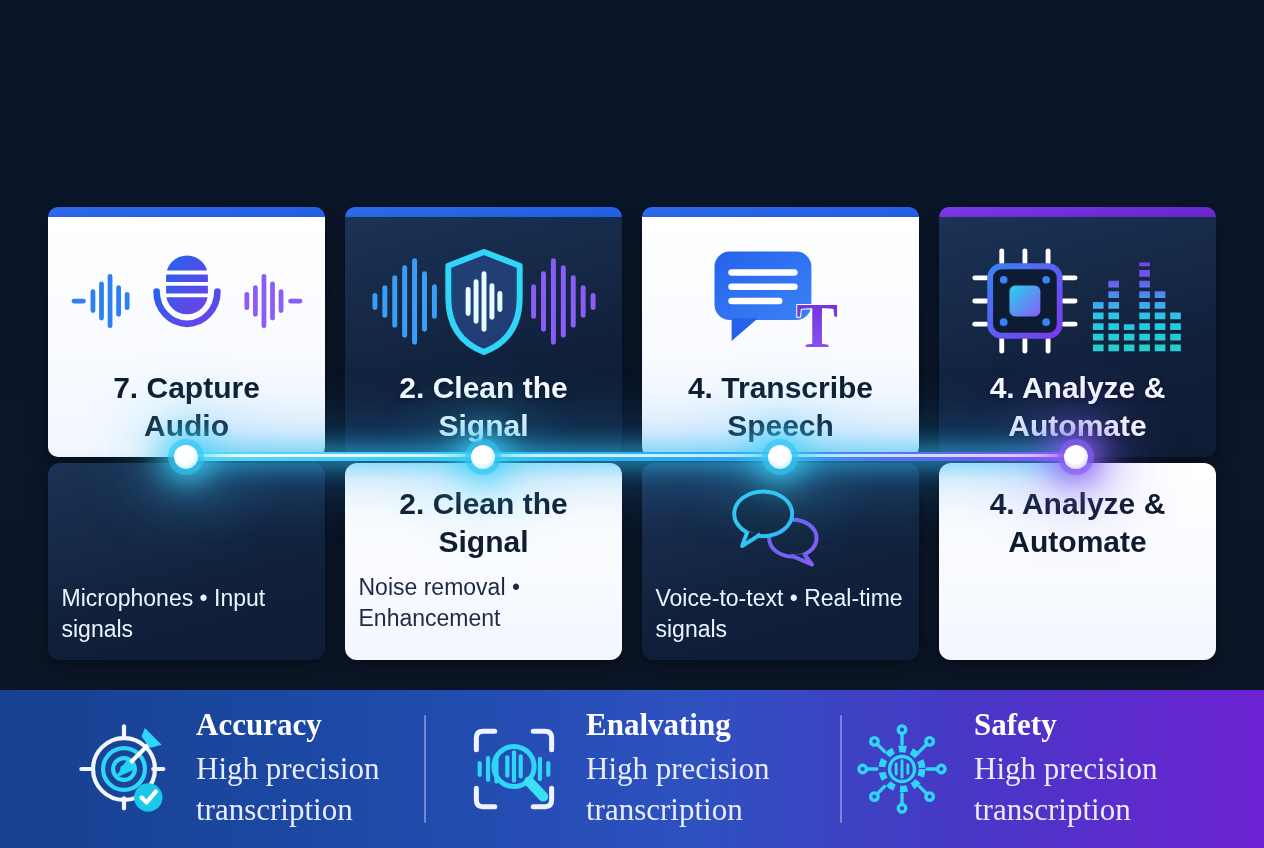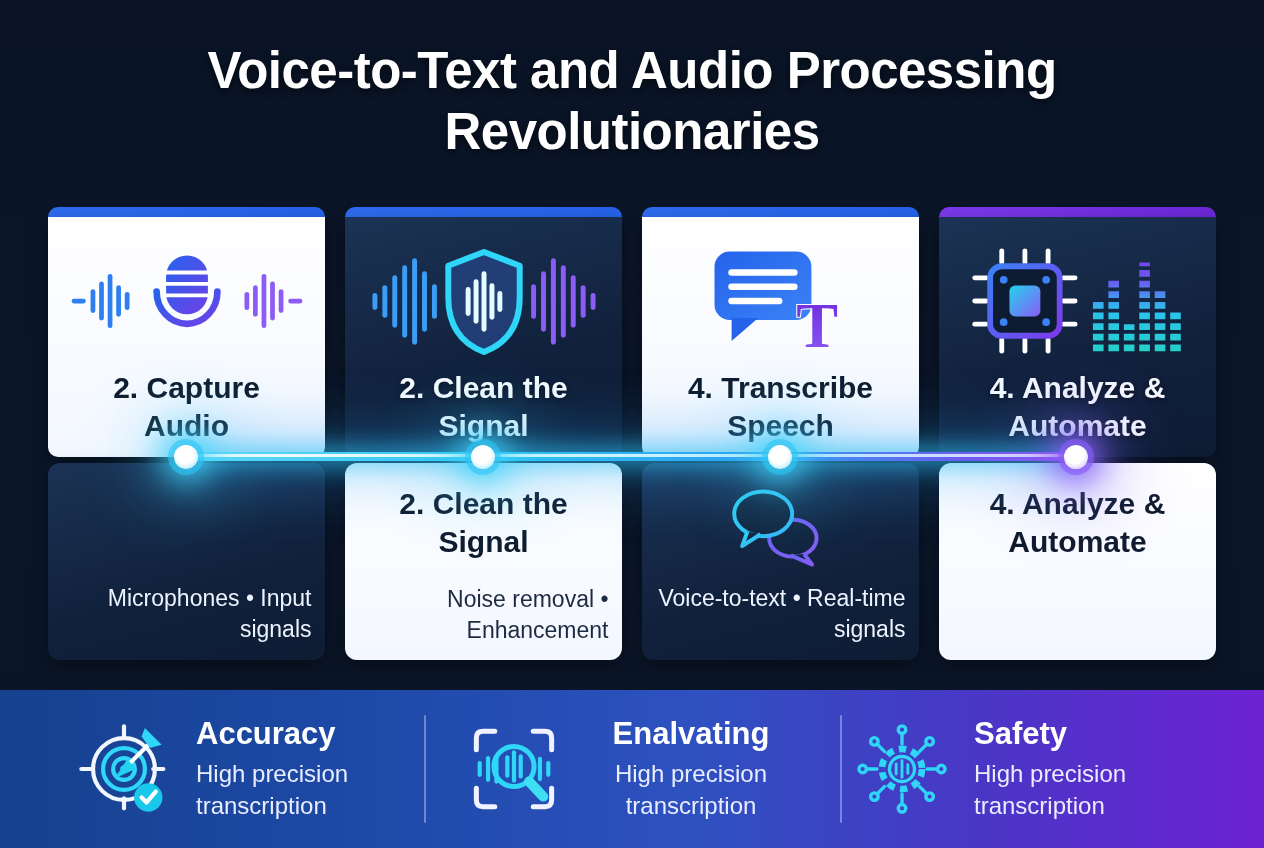--- a/index.html
+++ b/index.html
@@ -26,59 +26,58 @@
   .light{background:linear-gradient(180deg,#ffffff 0%,#f3f7ff 100%);
          box-shadow:0 6px 18px rgba(0,0,0,.35);}
   .dark{background:linear-gradient(165deg,#1b3355 0%,#11213c 60%,#0e1c34 100%);
         box-shadow:0 6px 18px rgba(0,0,0,.35);}
   .step-icon{height:124px;margin-top:22px;display:flex;align-items:center;justify-content:center;flex:none;}
   .step-title{font-size:30px;font-weight:800;text-align:center;line-height:1.25;
               margin-top:6px;width:215px;}
   .light .step-title,.light .detail-title{color:#0f1b2d;}
   .dark .step-title{color:#f7faff;text-shadow:0 2px 5px rgba(0,0,0,.45);}
   .detail-icon{height:84px;margin-top:22px;display:flex;align-items:center;justify-content:center;flex:none;}
-  .detail-caption{font-size:23px;line-height:1.35;text-align:right;margin-top:14px;width:250px;}
+  .detail-caption{font-size:23px;line-height:1.35;text-align:left;margin-top:14px;width:250px;}
   .dark .detail-caption{color:#eef4ff;}
   .light .detail-caption{color:#1c2a42;}
   .detail-title{font-size:30px;font-weight:800;text-align:center;line-height:1.25;
                 margin-top:22px;width:215px;}
-  .light .detail-caption.under-title{margin-top:24px;}
+  .light .detail-caption.under-title{margin-top:12px;}
   
   .timeline-line{
     position:absolute;left:186px;top:452px;width:891px;height:9px;border-radius:5px;
     background:linear-gradient(90deg,#62d9f8 0%,#2fc4f4 35%,#2f9ef0 65%,#6f5bf2 88%,#8b5cf6 100%);
     box-shadow:0 0 22px 4px rgba(47,196,244,.75),0 0 60px 18px rgba(47,160,244,.35);
   }
   .timeline-line::after{
     content:"";position:absolute;left:4px;right:4px;top:2px;height:3px;border-radius:2px;
     background:linear-gradient(90deg,rgba(255,255,255,.95),rgba(210,250,255,.85) 70%,rgba(233,222,255,.9));
   }
   .node{position:absolute;top:445px;width:24px;height:24px;border-radius:50%;
         background:radial-gradient(circle at 45% 40%,#ffffff 45%,#c8f2ff 70%,#56d4f8 100%);}
   .node.cyan{box-shadow:0 0 0 6px rgba(46,196,244,.6),0 0 28px 14px rgba(64,210,250,.75),0 0 70px 30px rgba(64,210,250,.32);}
   .node.purple{background:radial-gradient(circle at 45% 40%,#ffffff 45%,#e6dcff 70%,#a78bfa 100%);
         box-shadow:0 0 0 6px rgba(139,92,246,.65),0 0 28px 14px rgba(139,92,246,.8),0 0 70px 30px rgba(139,92,246,.38);}
   
   .footer{position:absolute;left:0;top:690px;width:1264px;height:158px;
-    background:linear-gradient(90deg,#16418f 0%,#1e4aa9 30%,#2e51c0 55%,#4a36c6 78%,#6d22d3 100%);}
+    background:linear-gradient(90deg,#16418f 0%,#1e4aa9 30%,#2e51c0 55%,#4a36c6 78%,#6d22d3 100%);font-family:Liberation Serif, serif;}
   .f-item{position:absolute;top:0;height:158px;display:flex;align-items:center;gap:26px;}
-  .f-item.i1{left:78px;} .f-item.i2{left:468px;text-align:center;} .f-item.i3{left:856px;}
+  .f-item.i1{left:78px;} .f-item.i2{left:468px;} .f-item.i3{left:856px;}
   .f-icon{width:92px;height:92px;flex:none;}
   .f-title{font-size:31px;font-weight:800;color:#ffffff;line-height:1.1;}
-  .f-sub{font-size:24px;color:#e9edff;width:210px;line-height:1.3;margin-top:7px;}
+  .f-sub{font-size:31px;color:#e9edff;width:210px;line-height:1.3;margin-top:7px;}
   .f-div{position:absolute;top:25px;height:108px;width:2px;border-radius:1px;background:rgba(255,255,255,.35);}
   .f-div.d1{left:424px;} .f-div.d2{left:840px;}
   svg{display:block;}
 </style>
 </head>
 <body>
 
 <div class="stage">
 
-  <h1 class="main-title">Voice-to-Text and Audio Processing Revolutionaries</h1>
 
   <div class="cards">
 
     <div class="card">
       <div class="accent blue"></div>
       <div class="half top light">
         <div class="step-icon">
           <svg width="238" height="114" viewBox="0 0 250 120">
             <defs>
                 <linearGradient id="g1m" x1="0" y1="0" x2="1" y2="1">
@@ -106,21 +105,21 @@
             <g stroke="#ffffff" stroke-width="4" stroke-linecap="round">
               <line x1="99" y1="30" x2="151" y2="30"></line>
                 <line x1="99" y1="42" x2="151" y2="42"></line>
               <line x1="99" y1="54" x2="151" y2="54"></line>
             </g>
             <path d="M93,50 a32,34 0 0 0 64,0" fill="none" stroke="url(#g1m)" stroke-width="7" stroke-linecap="round"></path>
             <line x1="125" y1="84" x2="125" y2="100" stroke="url(#g1m)" stroke-width="7" stroke-linecap="round"></line>
             <line x1="107" y1="104" x2="143" y2="104" stroke="url(#g1m)" stroke-width="9" stroke-linecap="round"></line>
           </svg>
         </div>
-        <div class="step-title">2. Capture Audio</div>
+        <div class="step-title">7. Capture Audio</div>
       </div>
       <div class="half bottom dark">
         <div class="detail-icon">
           <svg width="225" height="76" viewBox="0 0 240 80">
             <defs>
                 <linearGradient id="g5w" x1="0" y1="0" x2="1" y2="0">
               <stop offset="0" stop-color="#8b5cf6"></stop>
                   <stop offset=".4" stop-color="#6d5cf0"></stop>
               <stop offset=".75" stop-color="#38bdf8"></stop>
                   <stop offset="1" stop-color="#22d3ee"></stop>

